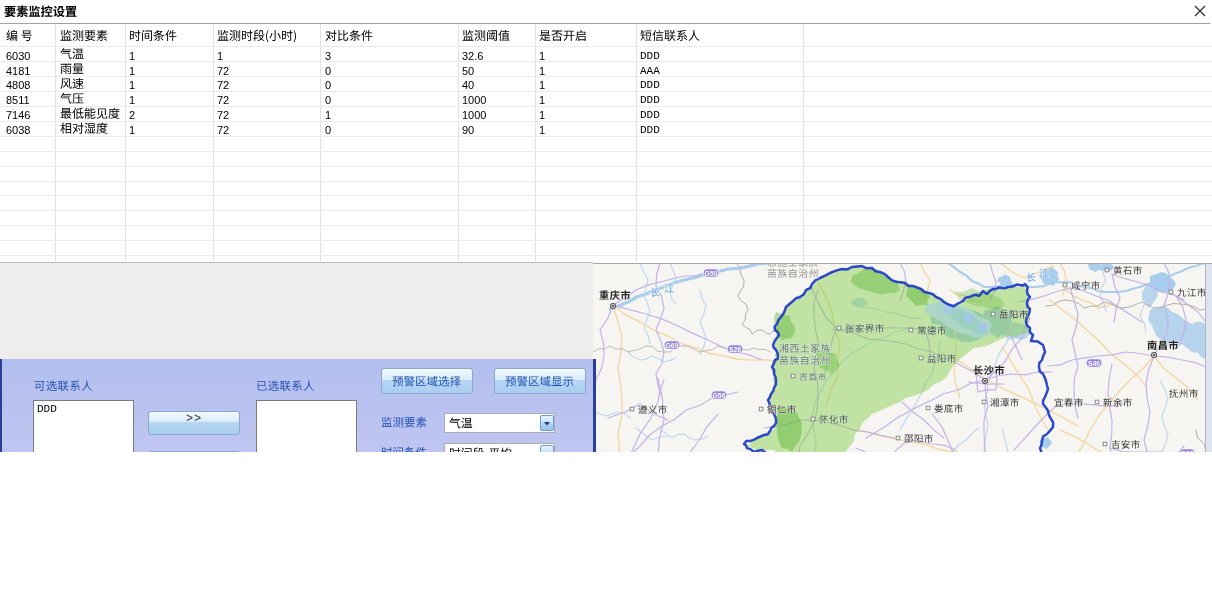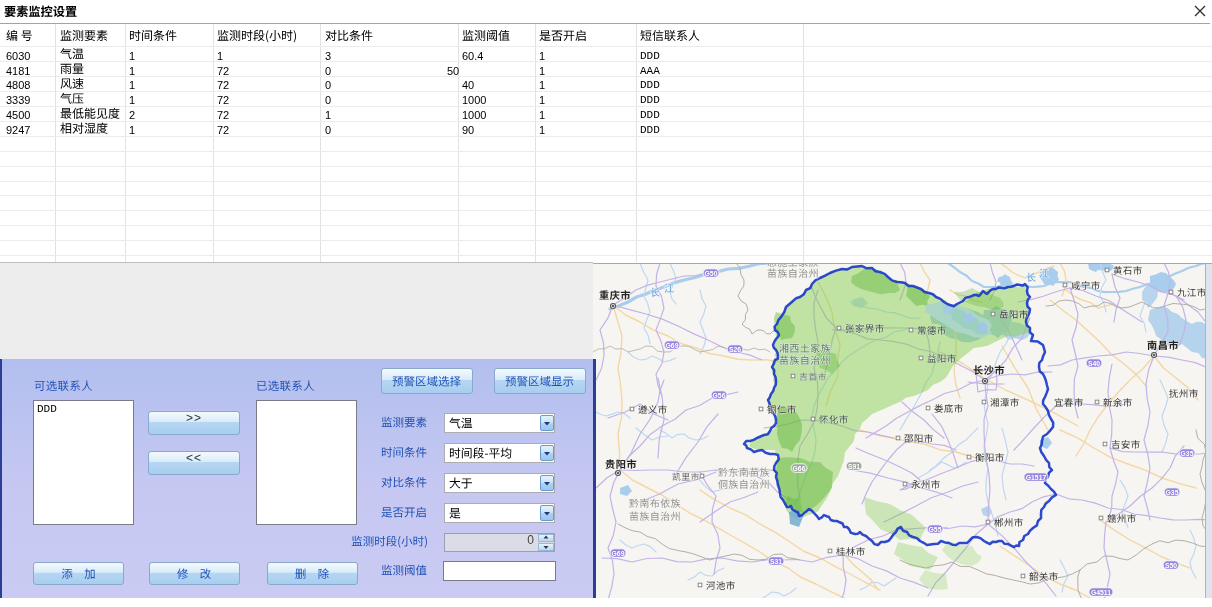--- a/index.html
+++ b/index.html
@@ -1,15 +1,15 @@
 <!DOCTYPE html>
 <html><head><meta charset="utf-8"><style>
 *{margin:0;padding:0}
 body{font-family:"Liberation Sans",sans-serif}
-#page{position:relative;width:1212px;height:598px;background:#fff;overflow:hidden}
+#page{position:relative;width:1212px;height:452px;background:#fff;overflow:hidden}
 </style></head><body>
 <svg width="0" height="0" style="position:absolute">
     <defs>
       <path id="b5357" d="M436 843V767H56V655H436V580H94V-87H214V470H406L314 443C333 411 354 368 364 337H276V244H440V178H255V82H440V-61H553V82H745V178H553V244H723V337H636C655 367 676 403 697 441L596 469C582 430 556 375 535 339L542 337H390L466 362C455 393 432 437 410 470H784V33C784 18 778 13 760 13C744 12 682 12 633 15C648 -13 667 -57 672 -87C753 -87 812 -86 853 -69C893 -53 907 -25 907 33V580H567V655H944V767H567V843Z"></path>
       <path id="b5e02" d="M395 824C412 791 431 750 446 714H43V596H434V485H128V14H249V367H434V-84H559V367H759V147C759 135 753 130 737 130C721 130 662 130 612 132C628 100 647 49 652 14C730 14 787 16 830 34C871 53 884 87 884 145V485H559V596H961V714H588C572 754 539 815 514 861Z"></path>
       <path id="b5e86" d="M435 816C453 791 472 761 486 733H103V477C103 333 97 124 18 -19C47 -30 100 -66 122 -86C209 70 223 316 223 477V618H960V733H621C604 772 574 821 543 857ZM529 592C526 547 523 500 518 453H255V341H498C465 208 391 83 213 3C243 -20 277 -61 292 -90C449 -14 536 96 586 217C662 86 765 -22 891 -87C909 -56 948 -9 976 16C833 78 714 202 647 341H943V453H644C650 500 654 547 657 592Z"></path>
       <path id="b63a7" d="M673 525C736 474 824 400 867 356L941 436C895 478 804 548 743 595ZM140 851V672H39V562H140V353L26 318L49 202L140 234V53C140 40 136 36 124 36C112 35 77 35 41 36C55 5 69 -45 72 -74C136 -74 180 -70 210 -52C241 -33 250 -3 250 52V273L350 310L331 416L250 389V562H335V672H250V851ZM540 591C496 535 425 478 359 441C379 420 410 375 423 352H403V247H589V48H326V-57H972V48H710V247H899V352H434C507 400 589 479 641 552ZM564 828C576 800 590 766 600 736H359V552H468V634H844V555H957V736H729C717 770 697 818 679 854Z"></path>
       <path id="b660c" d="M317 574H680V518H317ZM317 718H680V663H317ZM191 814V422H812V814ZM238 112H760V50H238ZM238 209V268H760V209ZM111 370V-92H238V-52H760V-91H894V370Z"></path>
       <path id="b6c99" d="M396 690C373 560 332 422 279 337C309 323 362 291 385 273C438 368 488 522 516 667ZM740 666C794 580 845 462 862 385L972 435C952 512 900 625 843 712ZM809 399C726 166 553 62 277 15C304 -15 331 -63 344 -98C641 -30 826 95 920 362ZM562 836V207H688V836ZM83 750C147 721 231 673 270 638L340 737C297 770 212 813 150 838ZM24 473C88 445 172 398 212 365L279 465C236 497 150 539 88 563ZM59 3 162 -76C220 22 281 136 331 241L241 319C184 203 110 79 59 3Z"></path>
       <path id="b76d1" d="M635 520C696 469 771 396 803 349L902 418C865 466 787 535 727 582ZM304 848V360H423V848ZM106 815V388H223V815ZM594 848C563 706 505 570 426 486C453 469 503 434 524 414C567 465 605 532 638 607H950V716H680C692 752 702 788 711 825ZM146 317V41H44V-66H959V41H864V317ZM258 41V217H347V41ZM456 41V217H546V41ZM656 41V217H747V41Z"></path>
@@ -172,52 +172,52 @@
     <div style="position:absolute;left:0;top:180.5px;width:1212px;height:1px;background:#ececec"></div>
     <div style="position:absolute;left:0;top:195.4px;width:1212px;height:1px;background:#ececec"></div>
     <div style="position:absolute;left:0;top:210.3px;width:1212px;height:1px;background:#ececec"></div>
     <div style="position:absolute;left:0;top:225.2px;width:1212px;height:1px;background:#ececec"></div>
     <div style="position:absolute;left:0;top:240.1px;width:1212px;height:1px;background:#ececec"></div>
     <div style="position:absolute;left:0;top:255.0px;width:1212px;height:1px;background:#ececec"></div>
     <div style="position:absolute;left:6px;top:49.6px;font:11px 'Liberation Sans',sans-serif;color:#000">6030</div>
     <div style="position:absolute;left:129px;top:49.6px;font:11px 'Liberation Sans',sans-serif;color:#000">1</div>
     <div style="position:absolute;left:217px;top:49.6px;font:11px 'Liberation Sans',sans-serif;color:#000">1</div>
     <div style="position:absolute;left:325px;top:49.6px;font:11px 'Liberation Sans',sans-serif;color:#000">3</div>
-    <div style="position:absolute;left:462px;top:49.6px;font:11px 'Liberation Sans',sans-serif;color:#000">60.4</div>
+    <div style="position:absolute;left:462px;top:49.6px;font:11px 'Liberation Sans',sans-serif;color:#000">32.6</div>
     <div style="position:absolute;left:539px;top:49.6px;font:11px 'Liberation Sans',sans-serif;color:#000">1</div>
     <div style="position:absolute;left:640px;top:49.6px;font:11px 'Liberation Mono',monospace;color:#000">DDD</div>
     <div style="position:absolute;left:6px;top:64.5px;font:11px 'Liberation Sans',sans-serif;color:#000">4181</div>
     <div style="position:absolute;left:129px;top:64.5px;font:11px 'Liberation Sans',sans-serif;color:#000">1</div>
     <div style="position:absolute;left:217px;top:64.5px;font:11px 'Liberation Sans',sans-serif;color:#000">72</div>
     <div style="position:absolute;left:325px;top:64.5px;font:11px 'Liberation Sans',sans-serif;color:#000">0</div>
-    <div style="position:absolute;left:447px;top:64.5px;font:11px 'Liberation Sans',sans-serif;color:#000">50</div>
+    <div style="position:absolute;left:462px;top:64.5px;font:11px 'Liberation Sans',sans-serif;color:#000">50</div>
     <div style="position:absolute;left:539px;top:64.5px;font:11px 'Liberation Sans',sans-serif;color:#000">1</div>
     <div style="position:absolute;left:640px;top:64.5px;font:11px 'Liberation Mono',monospace;color:#000">AAA</div>
     <div style="position:absolute;left:6px;top:79.4px;font:11px 'Liberation Sans',sans-serif;color:#000">4808</div>
     <div style="position:absolute;left:129px;top:79.4px;font:11px 'Liberation Sans',sans-serif;color:#000">1</div>
     <div style="position:absolute;left:217px;top:79.4px;font:11px 'Liberation Sans',sans-serif;color:#000">72</div>
     <div style="position:absolute;left:325px;top:79.4px;font:11px 'Liberation Sans',sans-serif;color:#000">0</div>
     <div style="position:absolute;left:462px;top:79.4px;font:11px 'Liberation Sans',sans-serif;color:#000">40</div>
     <div style="position:absolute;left:539px;top:79.4px;font:11px 'Liberation Sans',sans-serif;color:#000">1</div>
     <div style="position:absolute;left:640px;top:79.4px;font:11px 'Liberation Mono',monospace;color:#000">DDD</div>
-    <div style="position:absolute;left:6px;top:94.3px;font:11px 'Liberation Sans',sans-serif;color:#000">3339</div>
+    <div style="position:absolute;left:6px;top:94.3px;font:11px 'Liberation Sans',sans-serif;color:#000">8511</div>
     <div style="position:absolute;left:129px;top:94.3px;font:11px 'Liberation Sans',sans-serif;color:#000">1</div>
     <div style="position:absolute;left:217px;top:94.3px;font:11px 'Liberation Sans',sans-serif;color:#000">72</div>
     <div style="position:absolute;left:325px;top:94.3px;font:11px 'Liberation Sans',sans-serif;color:#000">0</div>
     <div style="position:absolute;left:462px;top:94.3px;font:11px 'Liberation Sans',sans-serif;color:#000">1000</div>
     <div style="position:absolute;left:539px;top:94.3px;font:11px 'Liberation Sans',sans-serif;color:#000">1</div>
     <div style="position:absolute;left:640px;top:94.3px;font:11px 'Liberation Mono',monospace;color:#000">DDD</div>
-    <div style="position:absolute;left:6px;top:109.2px;font:11px 'Liberation Sans',sans-serif;color:#000">4500</div>
+    <div style="position:absolute;left:6px;top:109.2px;font:11px 'Liberation Sans',sans-serif;color:#000">7146</div>
     <div style="position:absolute;left:129px;top:109.2px;font:11px 'Liberation Sans',sans-serif;color:#000">2</div>
     <div style="position:absolute;left:217px;top:109.2px;font:11px 'Liberation Sans',sans-serif;color:#000">72</div>
     <div style="position:absolute;left:325px;top:109.2px;font:11px 'Liberation Sans',sans-serif;color:#000">1</div>
     <div style="position:absolute;left:462px;top:109.2px;font:11px 'Liberation Sans',sans-serif;color:#000">1000</div>
     <div style="position:absolute;left:539px;top:109.2px;font:11px 'Liberation Sans',sans-serif;color:#000">1</div>
     <div style="position:absolute;left:640px;top:109.2px;font:11px 'Liberation Mono',monospace;color:#000">DDD</div>
-    <div style="position:absolute;left:6px;top:124.1px;font:11px 'Liberation Sans',sans-serif;color:#000">9247</div>
+    <div style="position:absolute;left:6px;top:124.1px;font:11px 'Liberation Sans',sans-serif;color:#000">6038</div>
     <div style="position:absolute;left:129px;top:124.1px;font:11px 'Liberation Sans',sans-serif;color:#000">1</div>
     <div style="position:absolute;left:217px;top:124.1px;font:11px 'Liberation Sans',sans-serif;color:#000">72</div>
     <div style="position:absolute;left:325px;top:124.1px;font:11px 'Liberation Sans',sans-serif;color:#000">0</div>
     <div style="position:absolute;left:462px;top:124.1px;font:11px 'Liberation Sans',sans-serif;color:#000">90</div>
     <div style="position:absolute;left:539px;top:124.1px;font:11px 'Liberation Sans',sans-serif;color:#000">1</div>
     <div style="position:absolute;left:640px;top:124.1px;font:11px 'Liberation Mono',monospace;color:#000">DDD</div>
     <div style="position:absolute;left:0;top:262px;width:593px;height:1px;background:#bdbdbd"></div>
     <div style="position:absolute;left:0;top:263px;width:593px;height:96px;background:#ededed"></div>
     <div style="position:absolute;left:0;top:359px;width:596px;height:245px;background:linear-gradient(#b2bfee,#c6c8f2 55%,#cacbf3);border-left:2px solid #2c3f96;border-right:3px solid #2c3f96;border-bottom:4px solid #2c3f96;box-sizing:border-box"></div>
     <div style="position:absolute;left:0;top:604px;width:596px;height:3px;background:#8795c5"></div>

